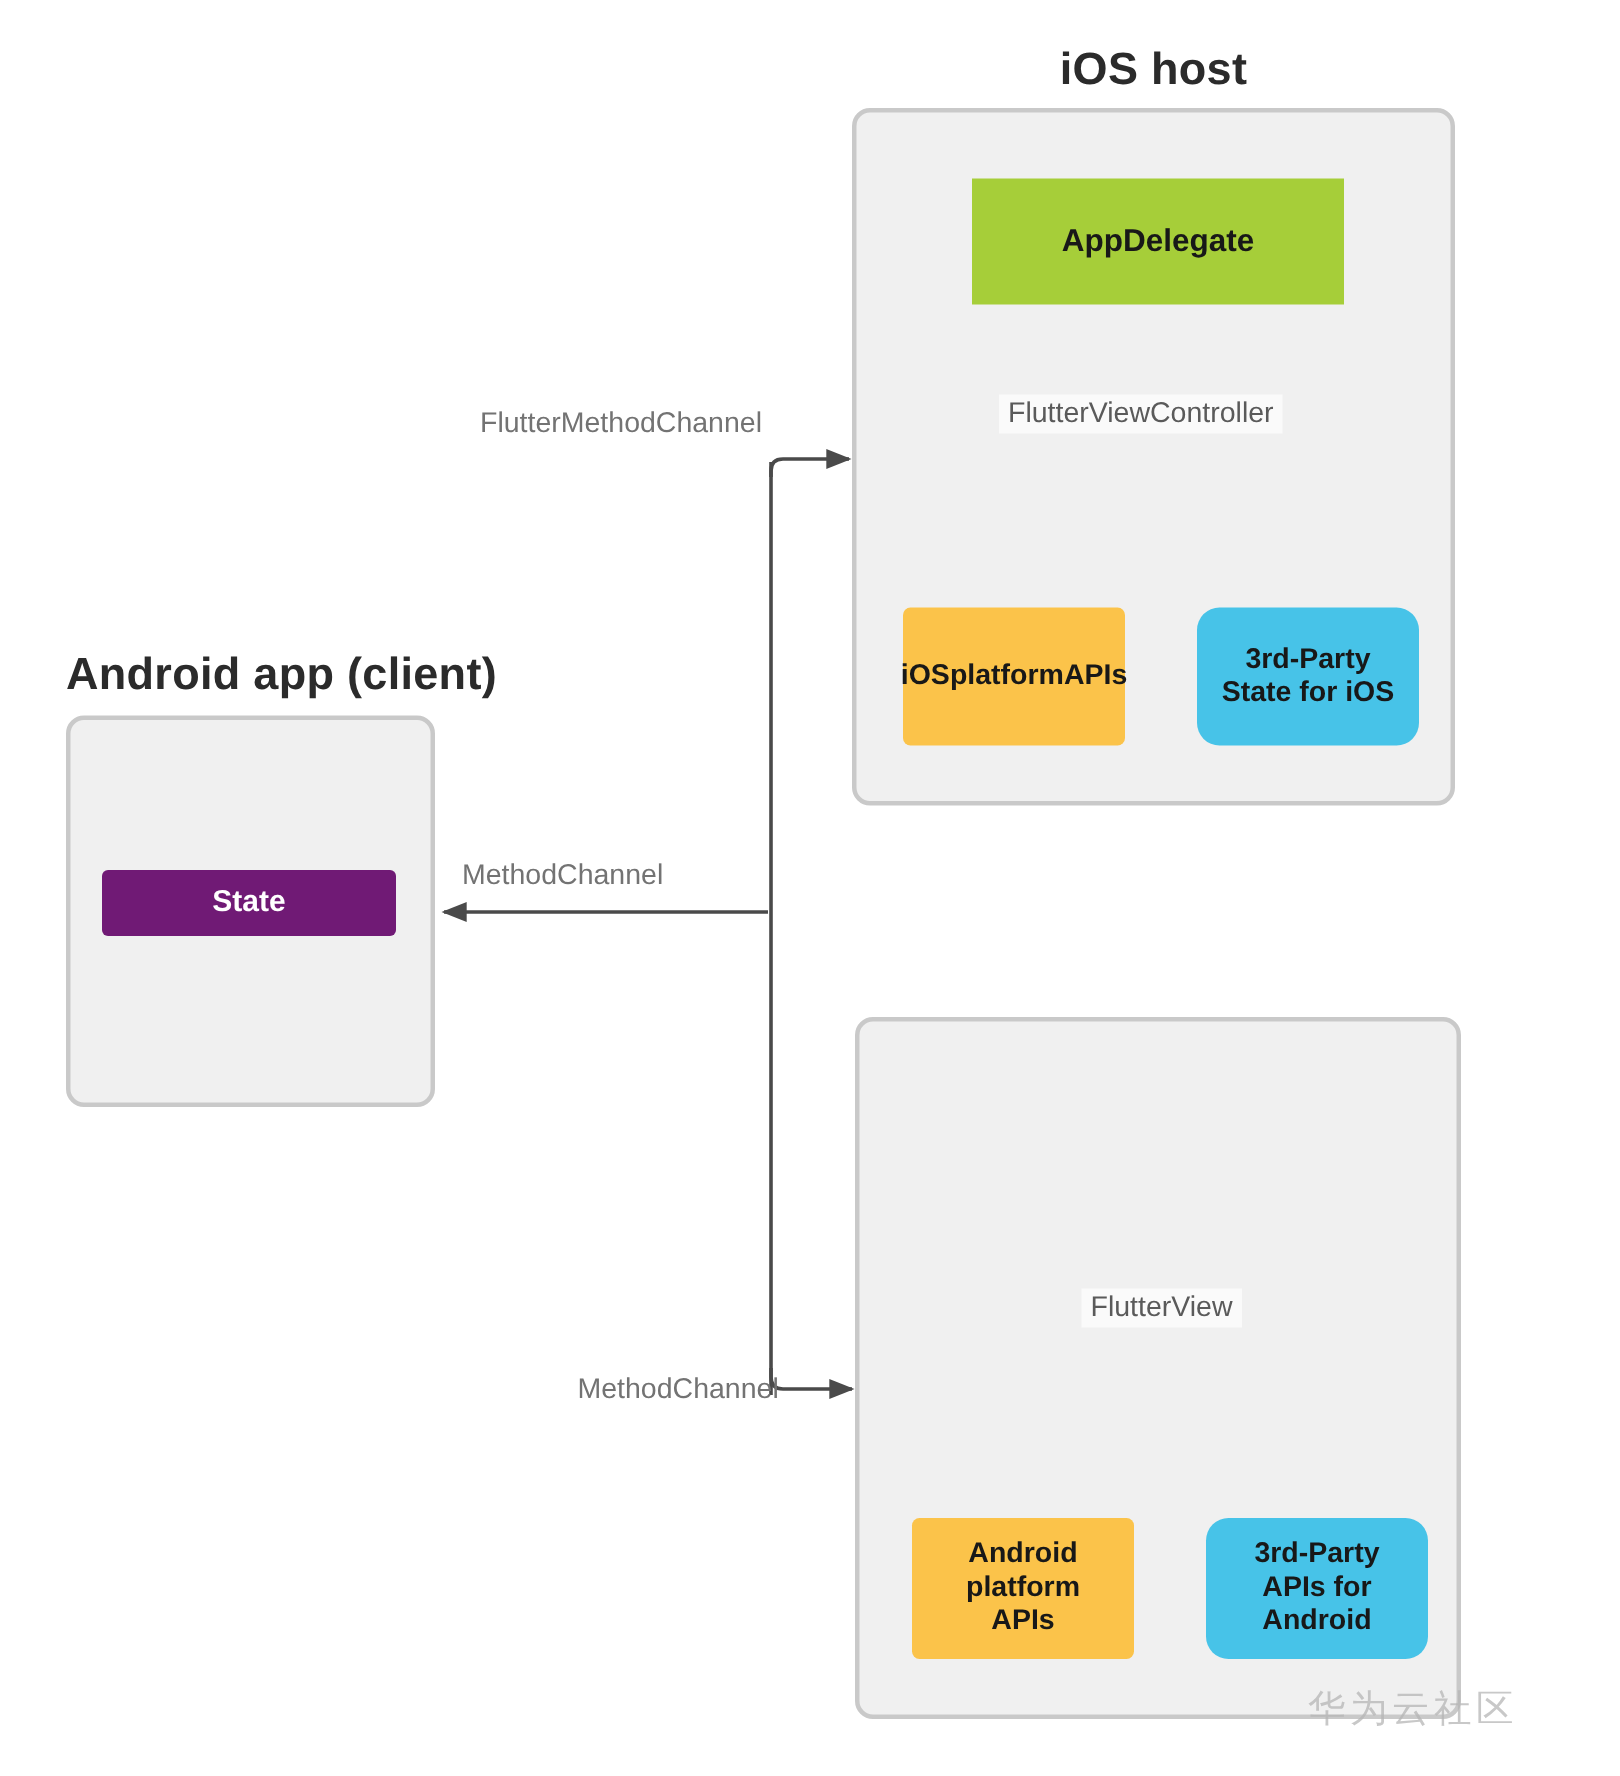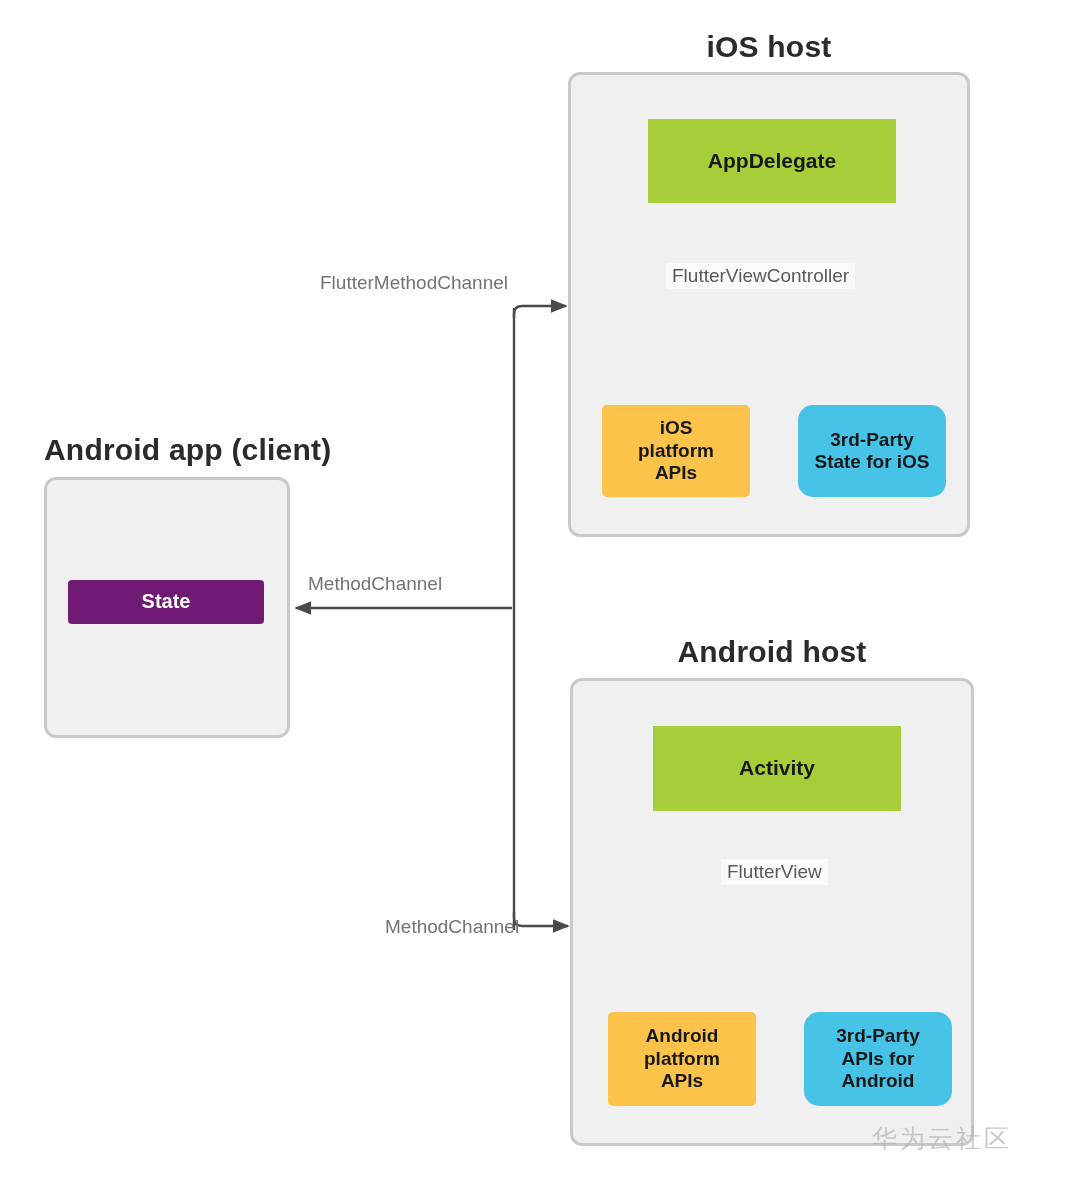--- a/index.html
+++ b/index.html
@@ -140,36 +140,34 @@
   </svg>
 
   <div class="section-title" style="left:568px; top:30px; width:402px;">iOS host</div>
 
   <div class="host-box" style="left:568px; top:72px; width:402px; height:465px;"></div>
 
   <div class="node green" style="left:648px; top:119px; width:248px; height:84px;">AppDelegate</div>
 
   <div class="edge-label boxed" style="left:666px; top:252px;margin-top:11px;">FlutterViewController</div>
 
-  <div class="node orange" style="left:602px; top:405px; width:148px; height:92px; flex-direction:column;">
+  <div class="node orange" style="left:602px; top:405px; width:148px; height:92px; flex-direction:row;">
     <span>iOS</span>
     <span>platform</span>
     <span>APIs</span>
   </div>
 
   <div class="node blue" style="left:798px; top:405px; width:148px; height:92px; flex-direction:column;">
     <span>3rd-Party</span>
     <span>State for iOS</span>
   </div>
 
-  <div class="section-title" style="left:570px; top:635px; width:404px;">Android host</div>
 
   <div class="host-box" style="left:570px; top:678px; width:404px; height:468px;"></div>
 
-  <div class="node green" style="left:653px; top:726px; width:248px; height:85px;">Activity</div>
 
   <div class="edge-label boxed" style="left:721px; top:859px;">FlutterView</div>
 
   <div class="node orange" style="left:608px; top:1012px; width:148px; height:94px; flex-direction:column;">
     <span>Android</span>
     <span>platform</span>
     <span>APIs</span>
   </div>
 
   <div class="node blue" style="left:804px; top:1012px; width:148px; height:94px; flex-direction:column;">

